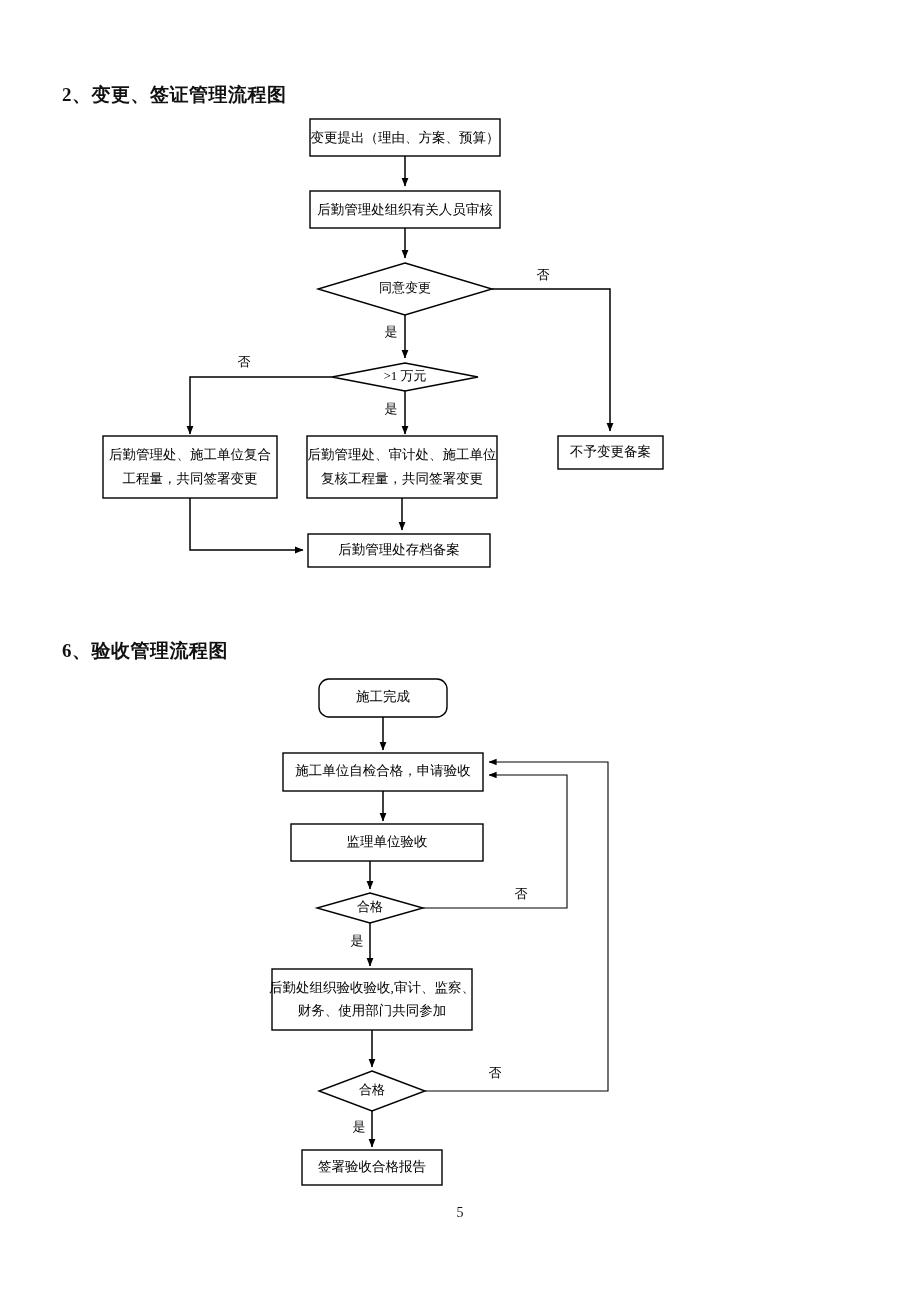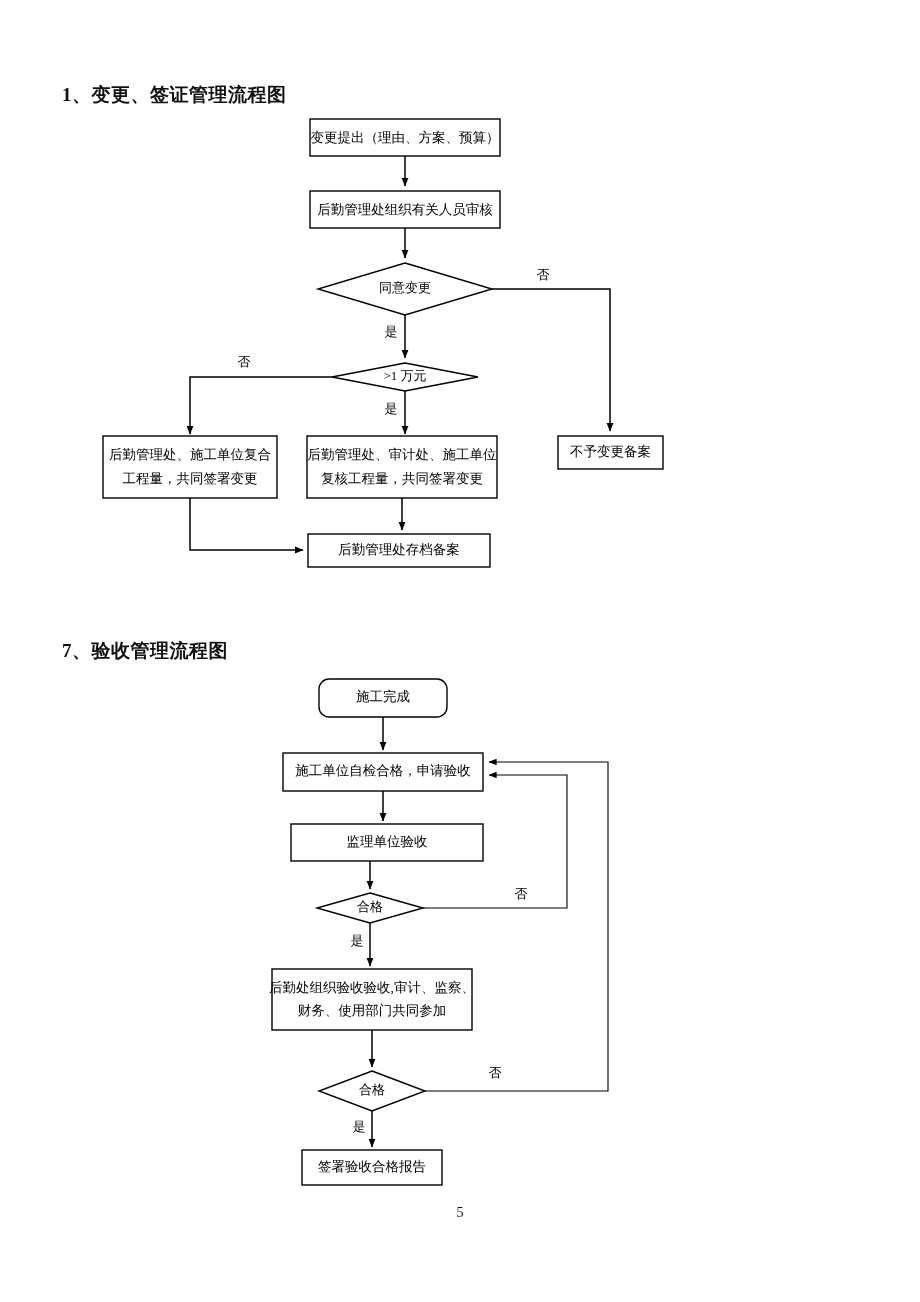--- a/index.html
+++ b/index.html
@@ -89,23 +89,23 @@
     fill: #000000;
     text-anchor: middle;
     dominant-baseline: middle;
   }
 </style>
 </head>
 <body>
 
 <div class="page">
 
-  <div class="section-title" id="title-1">1、变更、签证管理流程图</div>
-
-  <div class="section-title" id="title-2">7、验收管理流程图</div>
+  <div class="section-title" id="title-1">2、变更、签证管理流程图</div>
+
+  <div class="section-title" id="title-2">6、验收管理流程图</div>
 
   <svg class="flow" viewBox="0 0 920 1302">
     <defs>
       <marker id="arrowhead" markerWidth="9" markerHeight="9" refX="8.5" refY="3.6" orient="auto" markerUnits="userSpaceOnUse">
         <path d="M0,0 L9,3.6 L0,7.2 z" fill="#000000"></path>
       </marker>
       <marker id="arrowhead-sm" markerWidth="8" markerHeight="8" refX="7.6" refY="3.2" orient="auto" markerUnits="userSpaceOnUse">
         <path d="M0,0 L8,3.2 L0,6.4 z" fill="#000000"></path>
       </marker>
     </defs>

